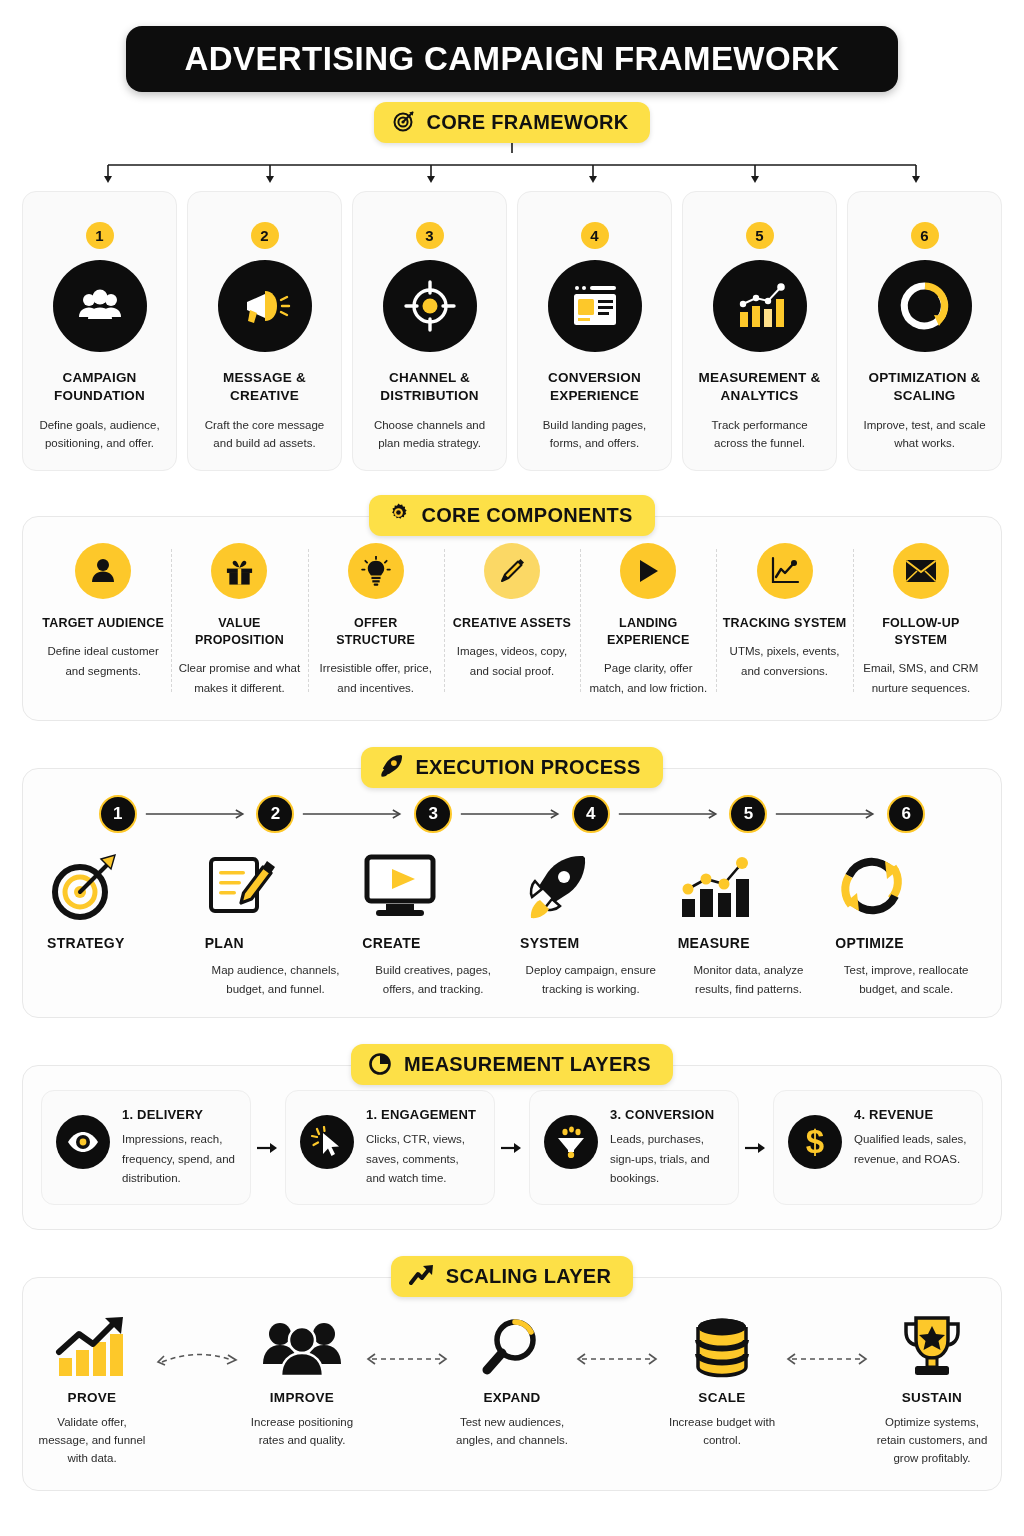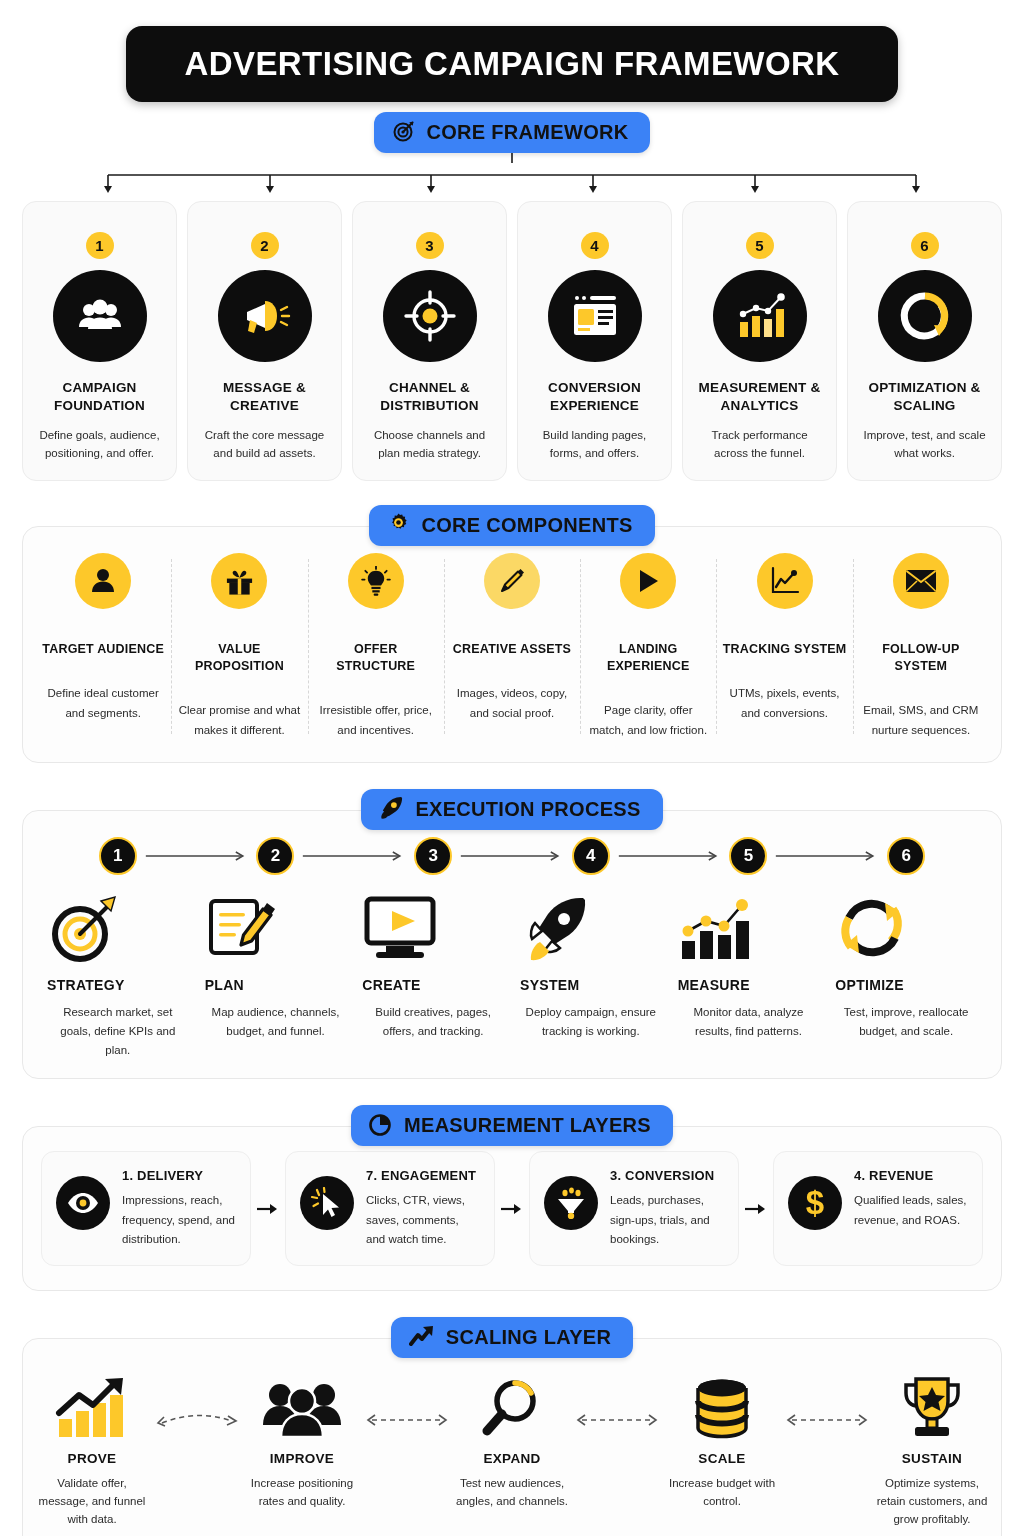--- a/index.html
+++ b/index.html
@@ -18,41 +18,41 @@
     width: 1024px;
     height: 1536px;
     padding: 0 22px;
     position: relative;
   }
 
   
   .title-bar {
     margin: 26px auto 0;
     width: 772px;
-    height: 76px;
+    height: 66px;
     background: #0d0d0d;
     border-radius: 16px;
     display: flex;
     align-items: center;
     justify-content: center;
     box-shadow: 0 3px 8px rgba(0,0,0,.25);
   }
   .title-bar h1 {
     color: #ffffff;
     font-size: 33px;
     font-weight: bold;
     letter-spacing: .4px;
     text-align: center;
   }
 
   
   .badge {
     position: relative;
     z-index: 6;
-    background: #3b82f6;
+    background: #fde047;
     border-radius: 12px;
     height: 41px;
     display: inline-flex;
     align-items: center;
     gap: 11px;
     padding: 0 22px 0 18px;
     box-shadow: 0 2px 5px rgba(0,0,0,.13);
   }
   .badge .blabel {
     font-size: 20px;
@@ -120,21 +120,20 @@
   
   .cc-grid {
     display: grid;
     grid-template-columns: repeat(7, 1fr);
     padding: 26px 12px 22px;
   }
   .cc-item {
     display: flex; flex-direction: column; align-items: center;
     padding: 0 6px;
     position: relative;
-    gap: 16px;
   }
   .cc-item + .cc-item::before {
     content: "";
     position: absolute;
     left: 0; top: 6px; bottom: 6px;
     border-left: 1.5px dashed #d7d7d7;
   }
   .cc-circle {
     width: 56px; height: 56px;
     background: #FDC82A;
@@ -505,21 +504,20 @@
           <div class="ep-icon">
             <svg width="76" height="72" viewBox="0 0 76 72">
               <circle cx="33" cy="42" r="25" fill="none" stroke="#111" stroke-width="6"></circle>
               <circle cx="33" cy="42" r="15" fill="none" stroke="#FDC82A" stroke-width="5"></circle>
               <circle cx="33" cy="42" r="6" fill="#FDC82A"></circle>
               <path d="M33 42 L62 13" stroke="#111" stroke-width="4" stroke-linecap="round"></path>
               <path d="M54 9 L68 5 L64 19 Z" fill="#FDC82A" stroke="#111" stroke-width="1.4"></path>
             </svg>
           </div>
           <div class="ep-title">STRATEGY</div>
-          <div class="ep-desc">Research market, set goals, define KPIs and plan.</div>
         </div>
 
         <div class="ep-item">
           <div class="ep-icon">
             <svg width="72" height="70" viewBox="0 0 72 70">
               <rect x="6" y="8" width="46" height="52" rx="4" fill="#fff" stroke="#111" stroke-width="4"></rect>
               <rect x="14" y="20" width="26" height="3.6" rx="1.8" fill="#FDC82A"></rect>
               <rect x="14" y="30" width="22" height="3.6" rx="1.8" fill="#FDC82A"></rect>
               <rect x="14" y="40" width="17" height="3.6" rx="1.8" fill="#FDC82A"></rect>
               <path d="M36 52 L38.5 42 L58 16 L66 22 L46.5 48 Z" fill="#FDC82A" stroke="#111" stroke-width="3.2" stroke-linejoin="round"></path>
@@ -630,21 +628,21 @@
       </div>
 
       <div class="ml-card">
         <div class="ml-circle">
           <svg width="34" height="32" viewBox="0 0 34 32">
             <path d="M13 7 L13 28 L18 22.5 L21.5 30 L25 28 L21.5 21 L29 20.5 Z" fill="#fff"></path>
             <path d="M7 3 L9 8 M2 10 L7 11 M3.5 19 L8 16.5 M14 1 L14.5 5" stroke="#FDC82A" stroke-width="2.2" stroke-linecap="round"></path>
           </svg>
         </div>
         <div>
-          <div class="ml-title">7. ENGAGEMENT</div>
+          <div class="ml-title">1. ENGAGEMENT</div>
           <div class="ml-desc">Clicks, CTR, views, saves, comments, and watch time.</div>
         </div>
       </div>
 
       <div class="ml-arrow">
         <svg width="24" height="14" viewBox="0 0 24 14">
             <path d="M1 7 H17" stroke="#111" stroke-width="2.2"></path>
             <path d="M14 2 L21 7 L14 12 Z" fill="#111"></path>
           </svg>
       </div>

